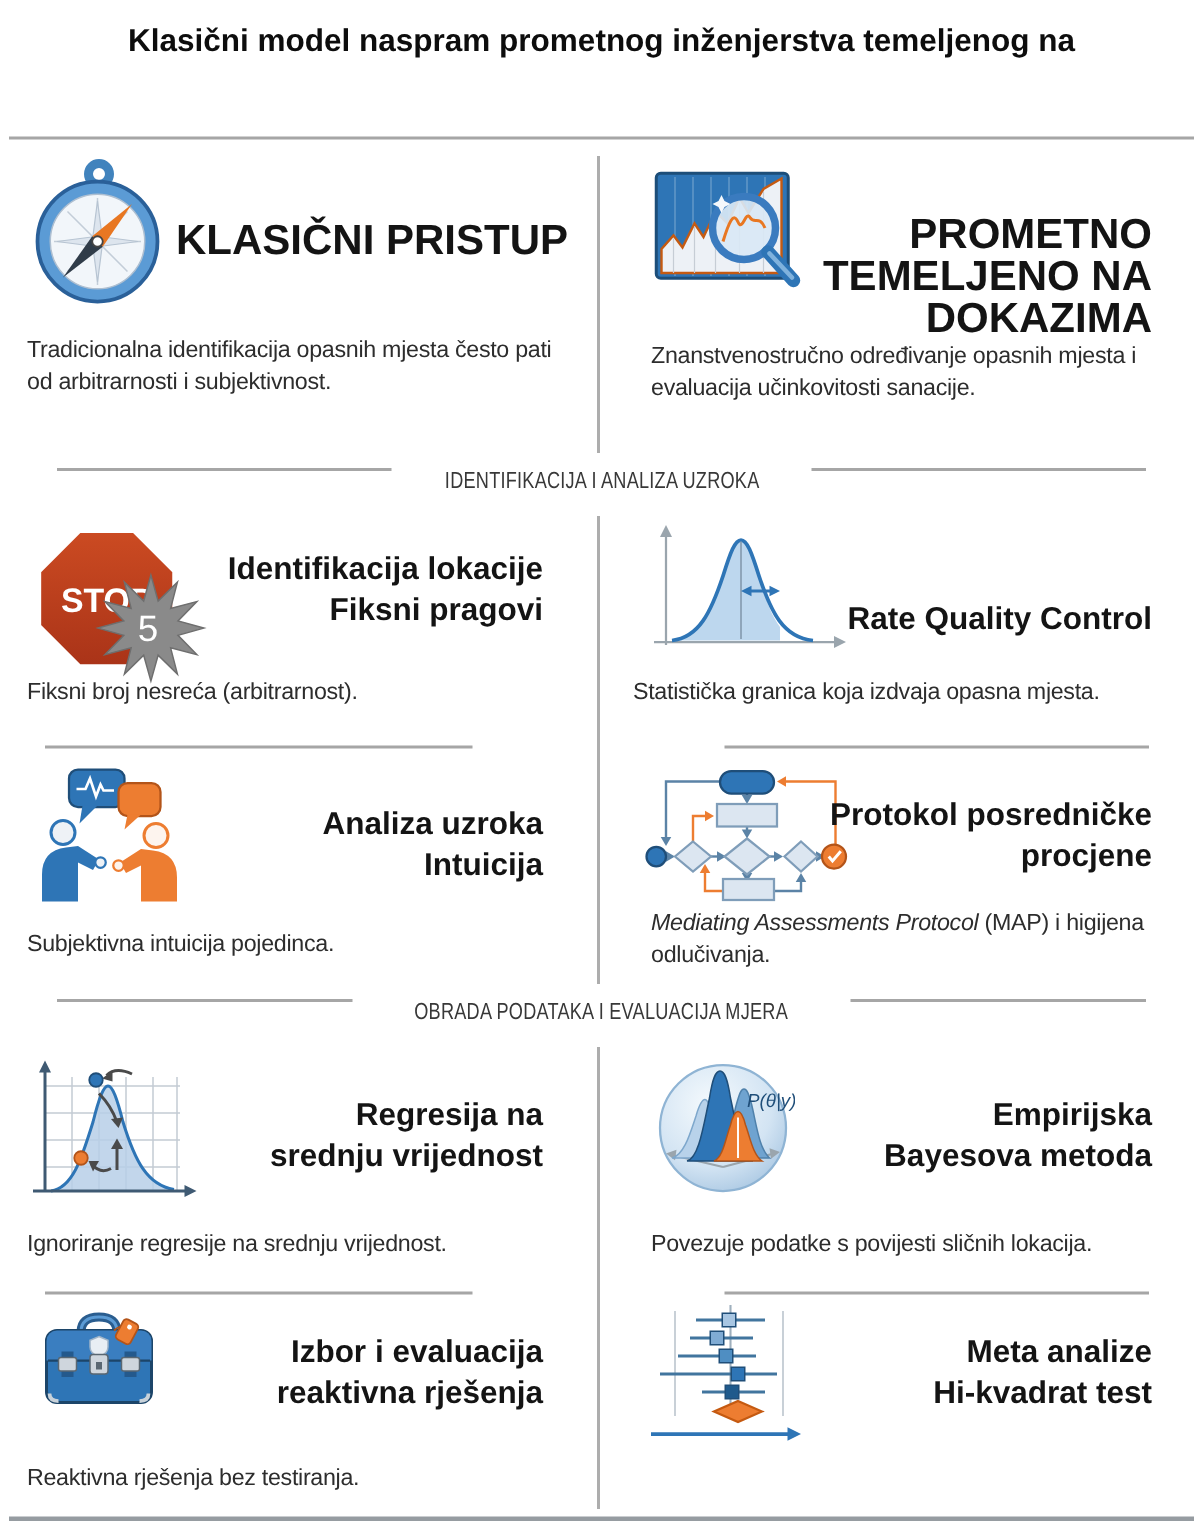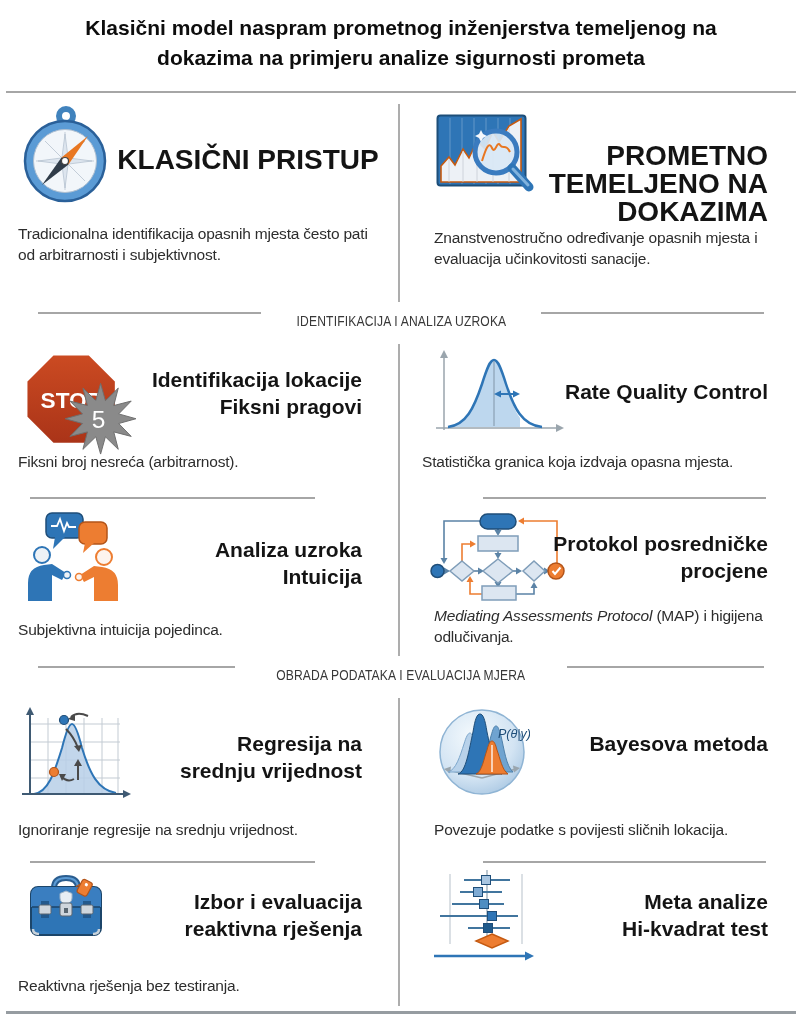--- a/index.html
+++ b/index.html
@@ -23,21 +23,20 @@
   svg{display:block;}
   svg text{font-family:"Liberation Sans",sans-serif;}
 </style>
 </head>
 <body>
 
 <div class="page">
 
   <div class="abs main-title">
     <div>Klasični model naspram prometnog inženjerstva temeljenog na</div>
-    <div>dokazima na primjeru analize sigurnosti prometa</div>
   </div>
 
   <div class="abs hline" style="top:91px;left:6px;width:790px;"></div>
 
   <div class="abs vline" style="left:398px;top:104px;height:198px;"></div>
   <div class="abs vline" style="left:398px;top:344px;height:312px;"></div>
   <div class="abs vline" style="left:398px;top:698px;height:308px;"></div>
 
   <svg class="abs" style="left:22px;top:104px;" width="86" height="100" viewBox="0 0 86 100">
     <circle cx="44" cy="12" r="7" fill="none" stroke="#4183bd" stroke-width="6"></circle>
@@ -125,21 +124,21 @@
     <polygon points="14,4 10,12 18,12" fill="#9aa5ad"></polygon>
     <polygon points="134,82 126,78 126,86" fill="#9aa5ad"></polygon>
     <path d="M18,81 C36,79 44,62 52,38 C57,22 60,14 64,14 C68,14 71,22 76,38 C80,52 84,64 90,72 L90,81 Z" fill="#bdd7ee"></path>
     <path d="M18,81 C36,79 44,62 52,38 C57,22 60,14 64,14 C68,14 71,22 76,38 C84,62 92,79 112,81" fill="none" stroke="#2e75b6" stroke-width="2.5"></path>
     <line x1="64" y1="15" x2="64" y2="80" stroke="#8aa0b4" stroke-width="1.2"></line>
     <line x1="68" y1="48" x2="86" y2="48" stroke="#2e75b6" stroke-width="2"></line>
     <polygon points="64,48 71,44.5 71,51.5" fill="#2e75b6"></polygon>
     <polygon points="90,48 83,44.5 83,51.5" fill="#2e75b6"></polygon>
   </svg>
 
-  <div class="abs row-title" style="left:480px;top:378px;width:288px;">
+  <div class="abs row-title" style="left:480px;top:399px;width:288px;">
     <div>Rate Quality Control</div>
   </div>
   <div class="abs desc" style="left:422px;top:452px;">Statistička granica koja izdvaja opasna mjesta.</div>
 
   <div class="abs hline" style="top:497px;left:30px;width:285px;"></div>
   <div class="abs hline" style="top:497px;left:483px;width:283px;"></div>
 
   <svg class="abs" style="left:22px;top:508px;" width="102" height="96" viewBox="0 0 102 96">
     <rect x="24" y="5" width="37" height="25" rx="6" fill="#2e75b6" stroke="#1f4e79" stroke-width="1.5"></rect>
     <polygon points="33,29 43,29 31,41" fill="#2e75b6"></polygon>
@@ -277,20 +276,21 @@
     <polygon points="84,62 77,59.5 78,66.5" fill="#9aa5ad"></polygon>
     <path d="M12,66 C20,64 24,50 28,38 C30,31 32,27 34,27 C38,27 43,50 50,66 Z" fill="#b8d2ea" stroke="#7da7cc" stroke-width="1"></path>
     <path d="M44,66 C50,62 52,40 55,30 C57,23 58,20 60,20 C62,20 63,23 65,30 C68,42 70,60 77,66 Z" fill="#6fa3d0" stroke="#4f81ab" stroke-width="1"></path>
     <path d="M22,68 C30,66 33,44 37,26 C39,13 41,8 44,8 C47,8 49,13 51,26 C55,44 58,66 66,68 Z" fill="#2e75b6" stroke="#1f4e79" stroke-width="1"></path>
     <path d="M40,68 C46,66 48,52 51,44 C52.5,38 54,35 56,35 C58,35 59.5,38 61,44 C64,52 66,64 72,68 Z" fill="#ed7d31" stroke="#b35419" stroke-width="1"></path>
     <line x1="56" y1="39" x2="56" y2="66" stroke="#ffffff" stroke-width="1.3"></line>
     <text x="62" y="32" font-family="Liberation Serif" ,serif="" font-style="italic" font-size="12.5" fill="#1f4e79">P(θ|y)</text>
   </svg>
 
   <div class="abs row-title" style="left:480px;top:730px;width:288px;">
+    <div>Empirijska</div>
     <div>Bayesova metoda</div>
   </div>
   <div class="abs desc" style="left:434px;top:820px;">Povezuje podatke s povijesti sličnih lokacija.</div>
 
   <div class="abs hline" style="top:861px;left:30px;width:285px;"></div>
   <div class="abs hline" style="top:861px;left:483px;width:283px;"></div>
 
   <svg class="abs" style="left:28px;top:874px;" width="76" height="68" viewBox="0 0 76 68">
     <path d="M26,14 Q26,4 38,4 Q50,4 50,14" fill="none" stroke="#2a5d8f" stroke-width="6"></path>
     <path d="M26,14 Q26,4 38,4 Q50,4 50,14" fill="none" stroke="#5b9bd5" stroke-width="2"></path>

